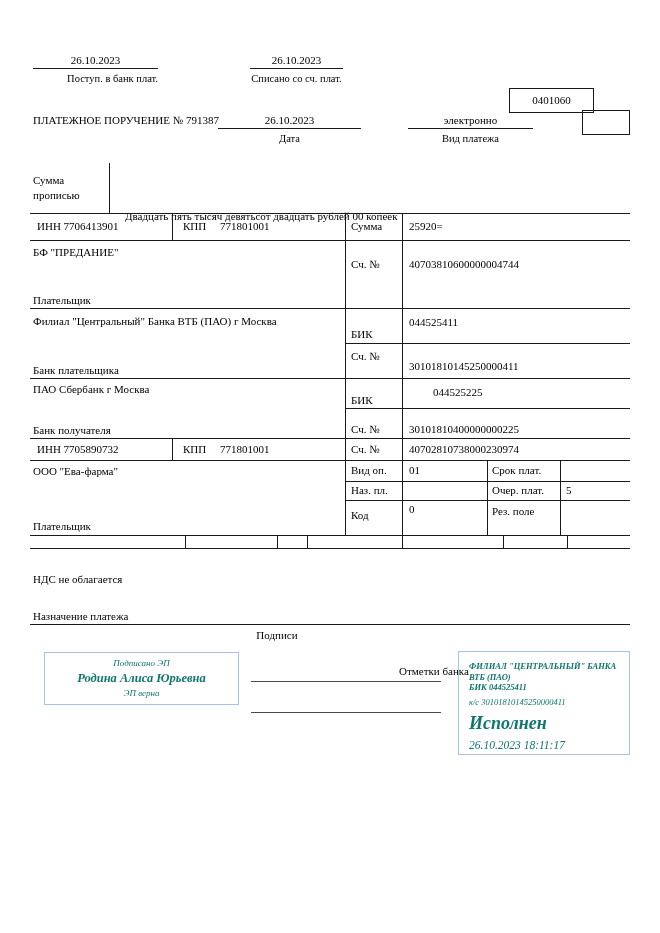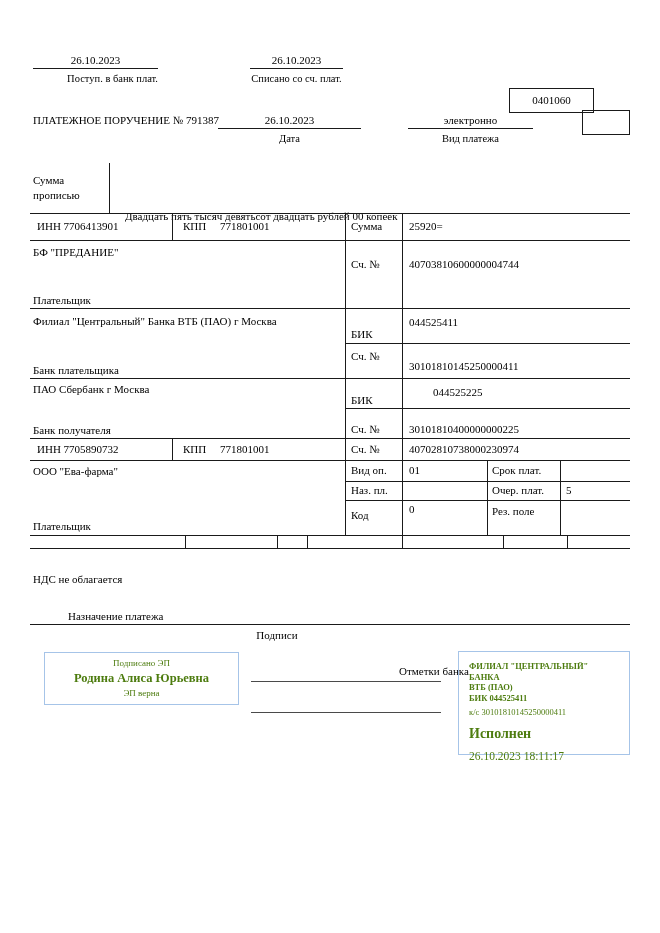--- a/index.html
+++ b/index.html
@@ -4,29 +4,29 @@
 <style>
   html,body{margin:0;padding:0;background:#fff;}
   #page{position:relative;width:660px;height:933px;background:#ffffff;
         font-family:"Liberation Serif","DejaVu Serif",serif;color:#000;overflow:hidden;}
   .t{position:absolute;font-size:11px;line-height:13px;white-space:nowrap;}
   .c{text-align:center;}
   .s{font-size:10.5px;}
   .hl{position:absolute;height:1px;background:#1a1a1a;}
   .vl{position:absolute;width:1px;background:#1a1a1a;}
   .box{position:absolute;border:1px solid #1a1a1a;box-sizing:border-box;}
-  .blue{color:#4d7c0f;}
+  .blue{color:#0f766e;font-style:italic;}
   .stamp{position:absolute;border:1px solid #a6c4e8;box-sizing:border-box;}
   .esign{display:flex;flex-direction:column;justify-content:center;align-items:center;gap:2px;}
   .esign .tiny{font-size:9px;line-height:11px;}
   .esign .name{font-size:12.5px;line-height:15px;font-weight:bold;}
   .bstamp{padding:9px 10px;display:flex;flex-direction:column;}
   .bstamp .bs-s{font-size:8.5px;line-height:10.5px;font-weight:bold;}
   .bstamp .bs-corr{font-size:8.5px;line-height:10.5px;margin-top:4px;}
-  .bstamp .bs-status{font-size:14px;line-height:16px;font-weight:bold;margin-top:8px;}
+  .bstamp .bs-status{font-size:18px;line-height:16px;font-weight:bold;margin-top:8px;}
   .bstamp .bs-dt{font-size:11.5px;line-height:14px;margin-top:7px;}
   .sig{position:absolute;height:1px;background:#4a4a4a;}
 </style>
 </head>
 <body>
 
 <div id="page">
 
   <div class="t c" style="left:33px;top:54px;width:125px;">26.10.2023</div>
   <div class="hl" style="left:33px;top:68px;width:125px;"></div>
@@ -124,21 +124,21 @@
   <div class="t" style="left:409px;top:484px;"></div>
   <div class="t" style="left:492px;top:484px;">Очер. плат.</div>
   <div class="t" style="left:566px;top:484px;">5</div>
 
   <div class="t" style="left:351px;top:509px;text-align:right;">Код</div>
   <div class="t" style="left:409px;top:503px;">0</div>
   <div class="t" style="left:492px;top:505px;">Рез. поле</div>
   <div class="t" style="left:566px;top:505px;"></div>
 
   <div class="t" style="left:33px;top:573px;">НДС не облагается</div>
-  <div class="t" style="left:33px;top:610px;margin-left:35px;">Назначение платежа</div>
+  <div class="t" style="left:33px;top:610px;">Назначение платежа</div>
   <div class="hl" style="left:30px;top:624px;width:600px;"></div>
 
   <div class="t c" style="left:230px;top:629px;width:94px;">Подписи</div>
   <div class="t c" style="left:380px;top:665px;width:108px;">Отметки банка</div>
 
   <div class="stamp esign blue" style="left:44px;top:652px;width:195px;height:53px;">
     <div class="tiny">Подписано ЭП</div>
     <div class="name">Родина Алиса Юрьевна</div>
     <div class="tiny">ЭП верна</div>
   </div>

